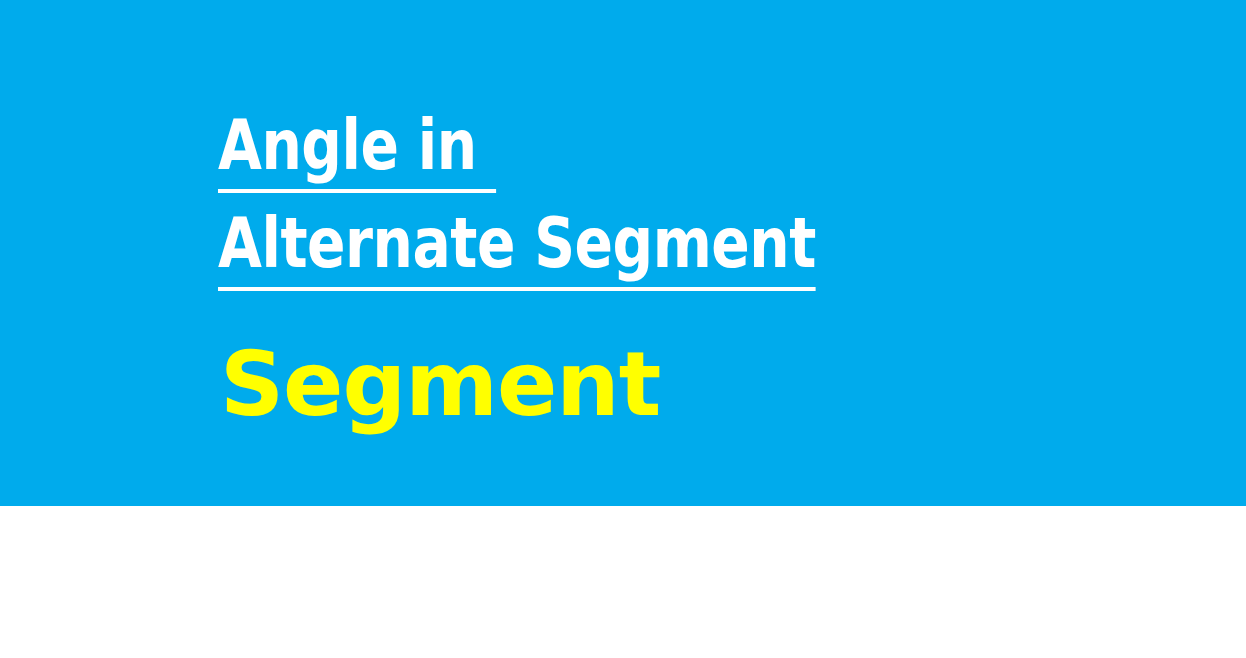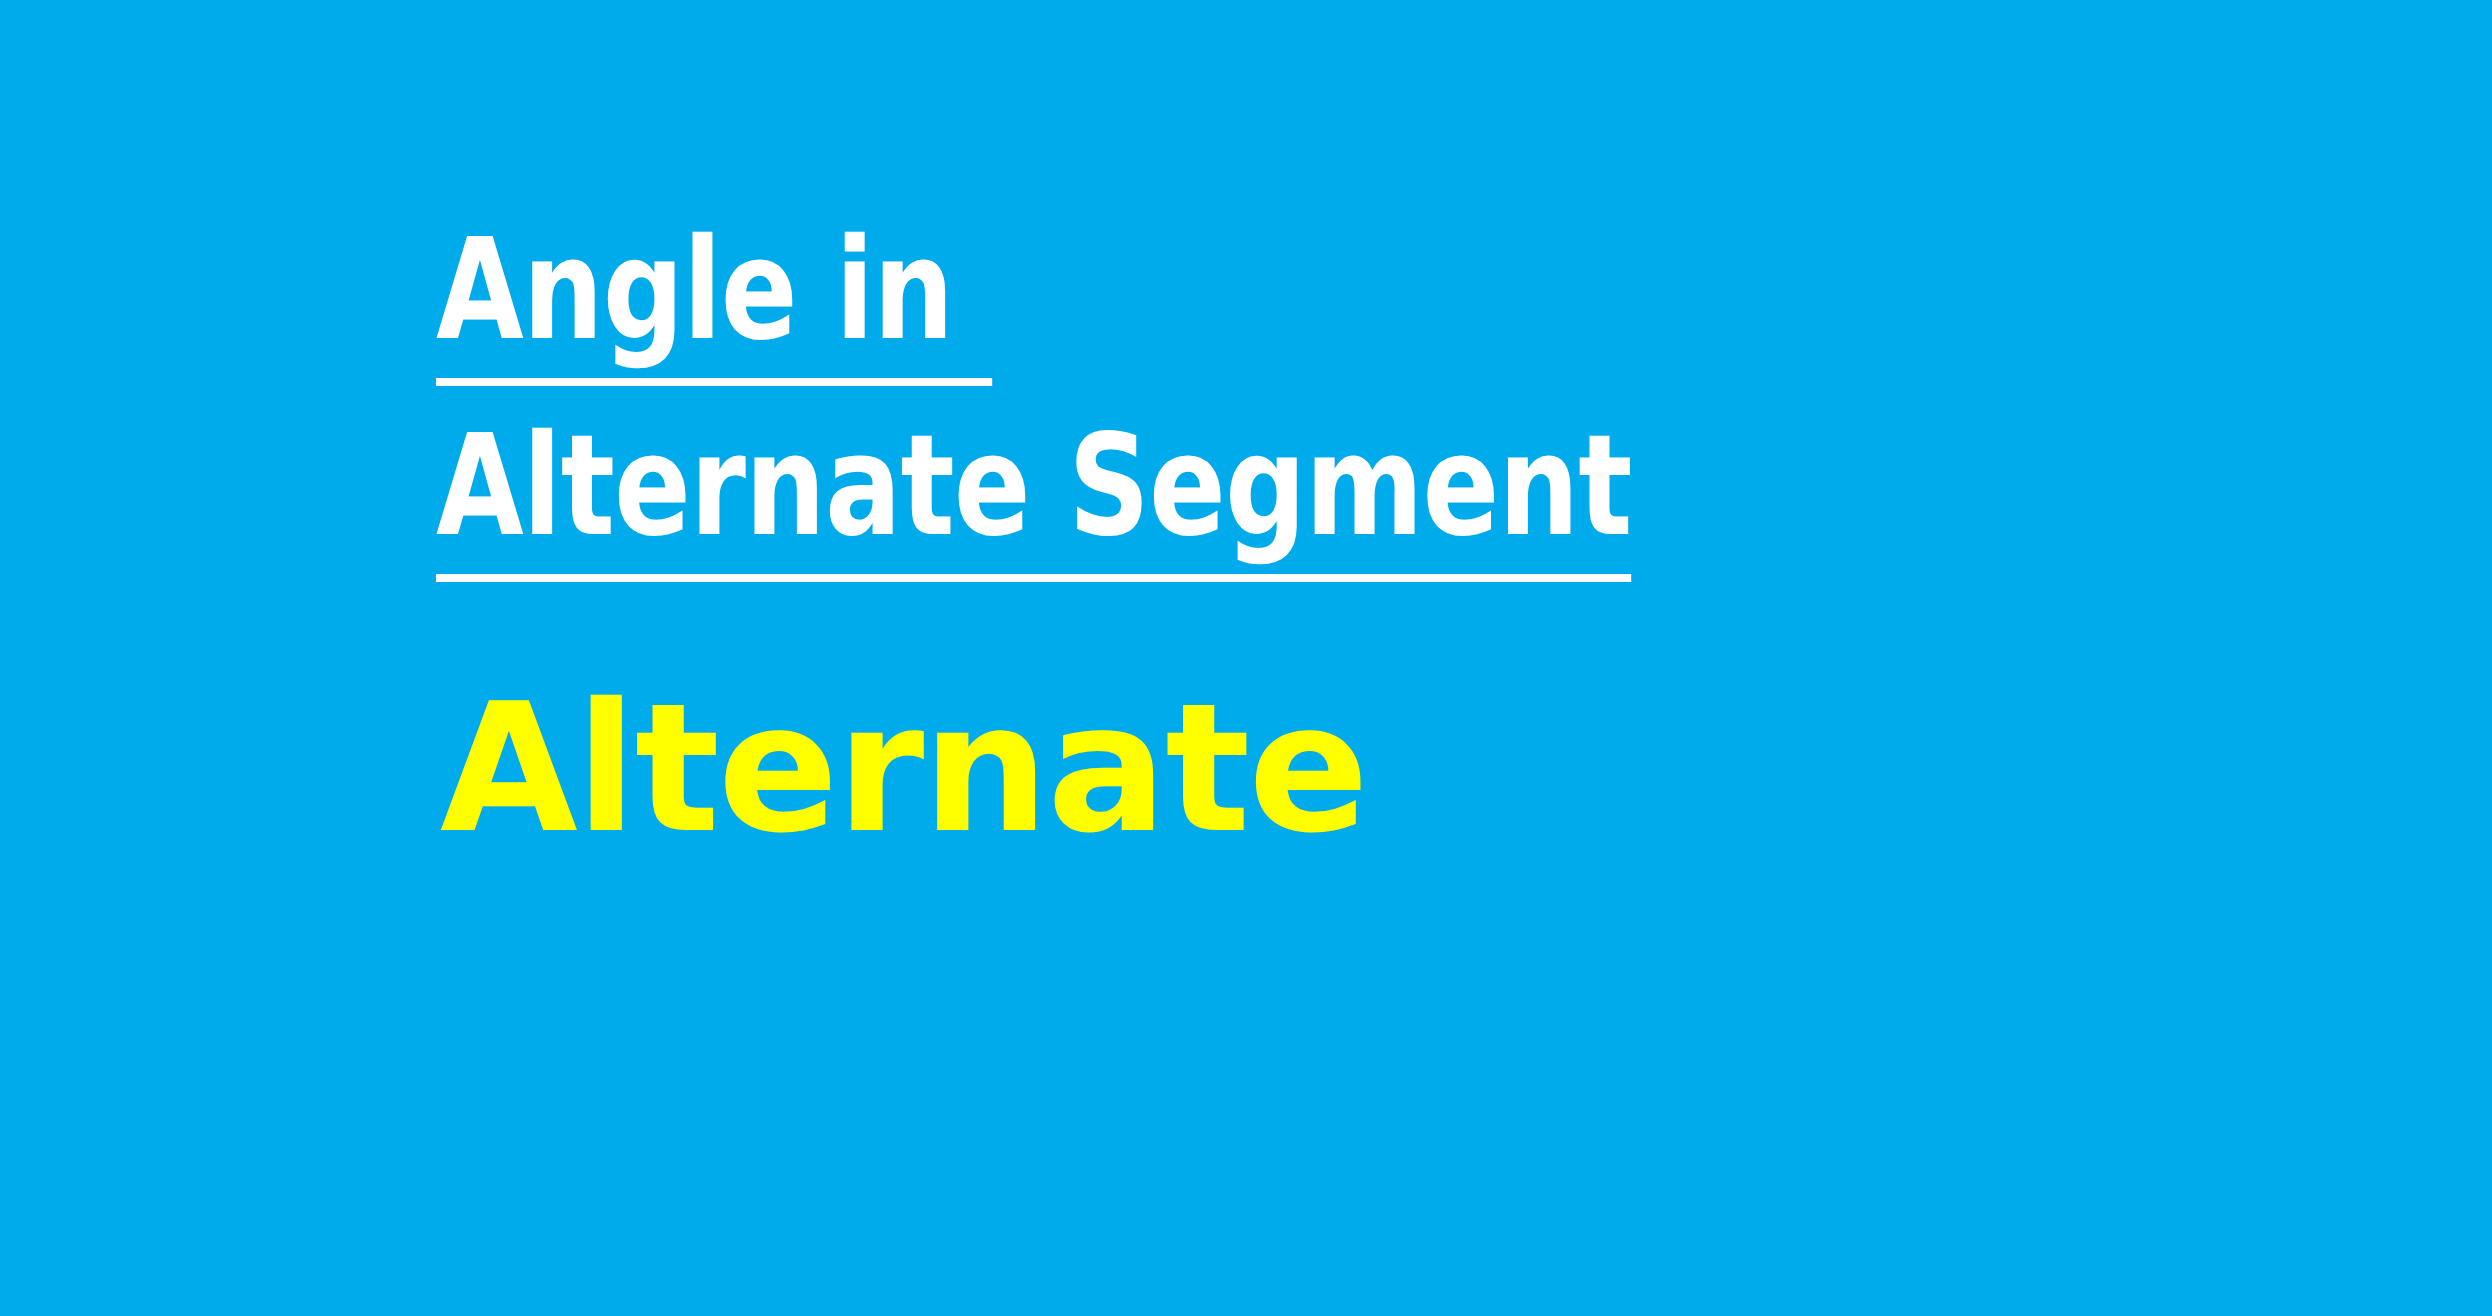--- a/index.html
+++ b/index.html
@@ -9,21 +9,21 @@
   body {
     width: 1246px;
     height: 658px;
     overflow: hidden;
     font-family: "Liberation Sans", sans-serif;
   }
 
   #slide {
     position: relative;
     width: 1246px;
-    height: 658px;
+    height: 506px;
     background: #00ABEC;
     overflow: hidden;
   }
 
   
   #title-block {
     position: absolute;
     left: 218px;
     top: 96px;
     width: 980px;
@@ -72,16 +72,16 @@
 <body>
 
 <div id="slide">
 
   <div id="title-block">
     <div class="title-line"><span class="ul">Angle in </span></div>
     <div class="title-line"><span class="ul">Alternate Segment</span></div>
   </div>
 
   <div id="subtitle-block">
-    <div class="subtitle-line">Alternate</div>
+    <div class="subtitle-line">Segment</div>
   </div>
 
 </div>
 
 </body></html>

